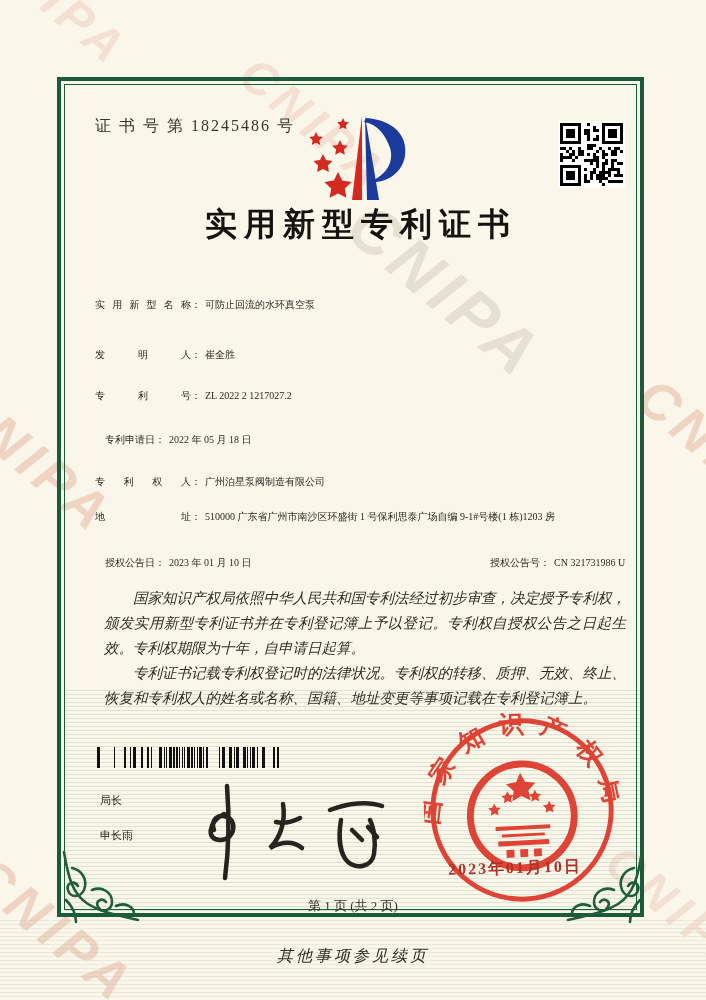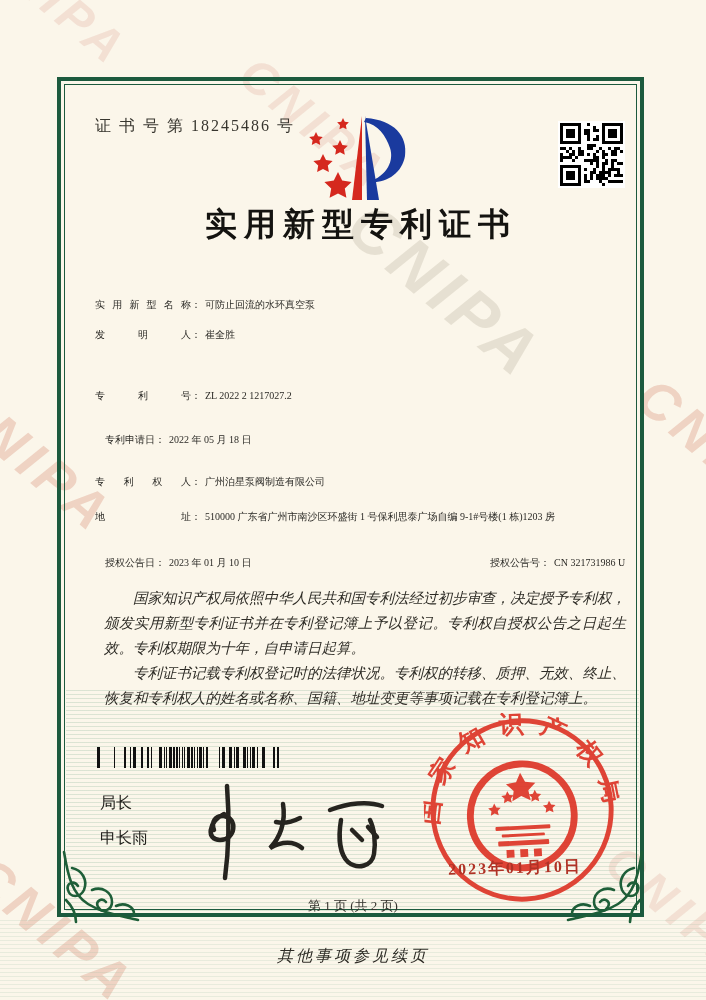--- a/index.html
+++ b/index.html
@@ -34,21 +34,21 @@
   .flabel{display:inline-block;width:96px;text-align:justify;text-align-last:justify;vertical-align:top;}
   .nlabel{display:inline-block;vertical-align:top;margin-left:10px;}
   .colon{display:inline-block;vertical-align:top;margin-right:4px;}
   .fvalue{display:inline-block;vertical-align:top;}
   .addr .fvalue{white-space:normal;width:420px;}
   .grant2{position:absolute;left:385px;top:0;}
   .paras{position:absolute;left:104px;top:586px;width:522px;font-size:14.5px;line-height:25px;
          font-style:italic;color:#2e2c26;text-align:justify;}
   .paras p{margin:0;text-indent:2em;}
   .barcode{position:absolute;left:97px;top:747px;}
-  .signer{position:absolute;left:100px;font-size:16px;color:#22211d;
+  .signer{position:absolute;left:100px;font-size:11px;color:#22211d;
           font-family:"Liberation Sans","DejaVu Sans",sans-serif;}
   .signature{position:absolute;left:180px;top:778px;}
   .seal{position:absolute;left:424px;top:712px;transform:rotate(-3deg);}
   .sealdate{position:absolute;left:448px;top:858px;font-size:16px;letter-spacing:2px;
             color:#b03226;transform:rotate(-1.5deg);font-weight:bold;}
   .pageno{position:absolute;left:0;top:897px;width:706px;text-align:center;font-size:13px;color:#33322c;}
   .footnote{position:absolute;left:0;top:946px;width:706px;text-align:center;font-size:16px;
             font-style:italic;letter-spacing:3px;color:#2e2c26;}
 </style>
 </head>
@@ -236,21 +236,21 @@
         <rect x="3" y="45" width="15" height="15" fill="#fff"></rect>
         <rect x="6" y="48" width="9" height="9" fill="#000"></rect>
       </g>
     </svg>
 
   <div class="title">实用新型专利证书</div>
 
   <div class="row" style="top:294px">
     <span class="flabel">实用新型名称</span><span class="colon">：</span><span class="fvalue">可防止回流的水环真空泵</span>
   </div>
-  <div class="row" style="top:324px">
+  <div class="row" style="top:344px">
     <span class="flabel">发明人</span><span class="colon">：</span><span class="fvalue">崔全胜</span>
   </div>
   <div class="row" style="top:385px">
     <span class="flabel">专利号</span><span class="colon">：</span><span class="fvalue">ZL 2022 2 1217027.2</span>
   </div>
   <div class="row" style="top:429px">
     <span class="nlabel">专利申请日</span><span class="colon">：</span><span class="fvalue">2022 年 05 月 18 日</span>
   </div>
   <div class="row" style="top:471px">
     <span class="flabel">专利权人</span><span class="colon">：</span><span class="fvalue">广州泊星泵阀制造有限公司</span>

